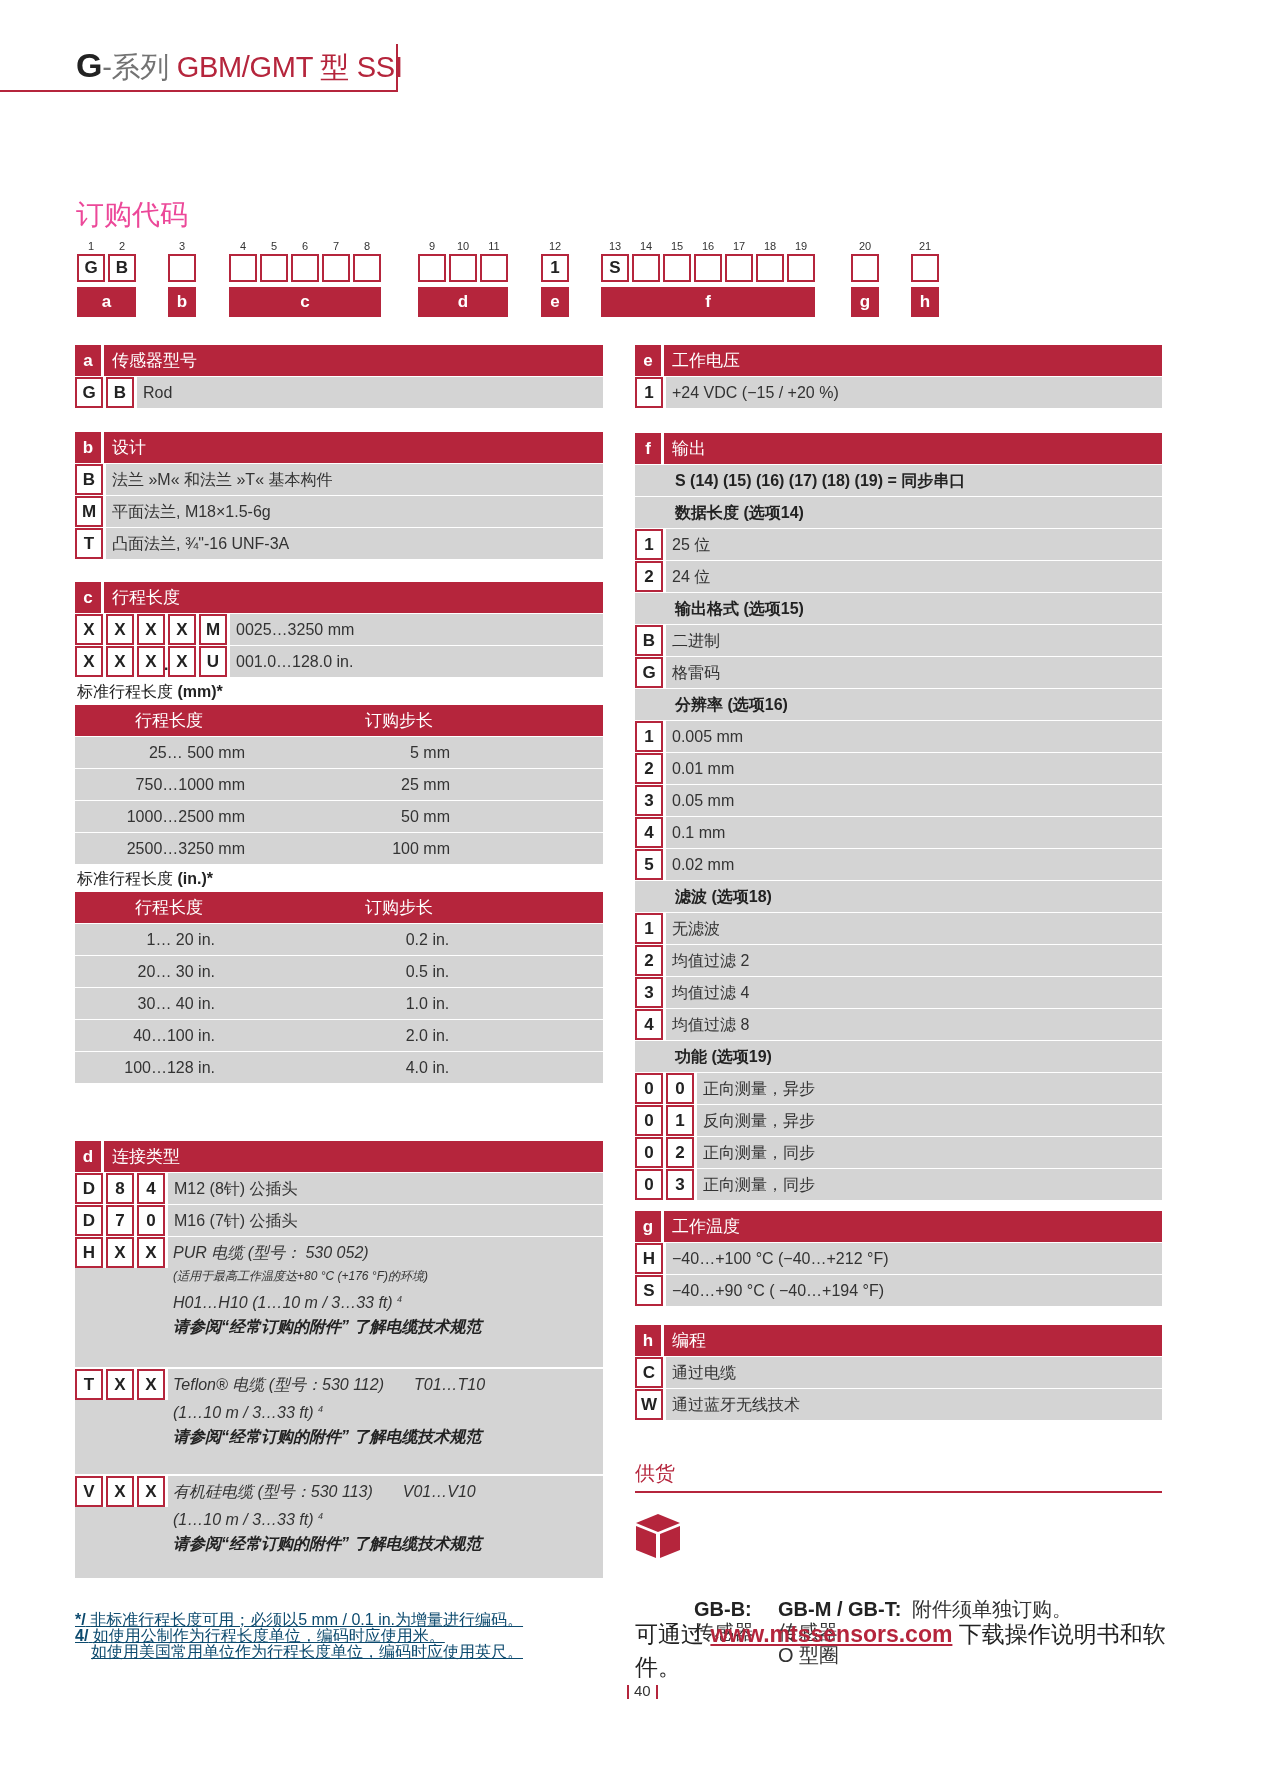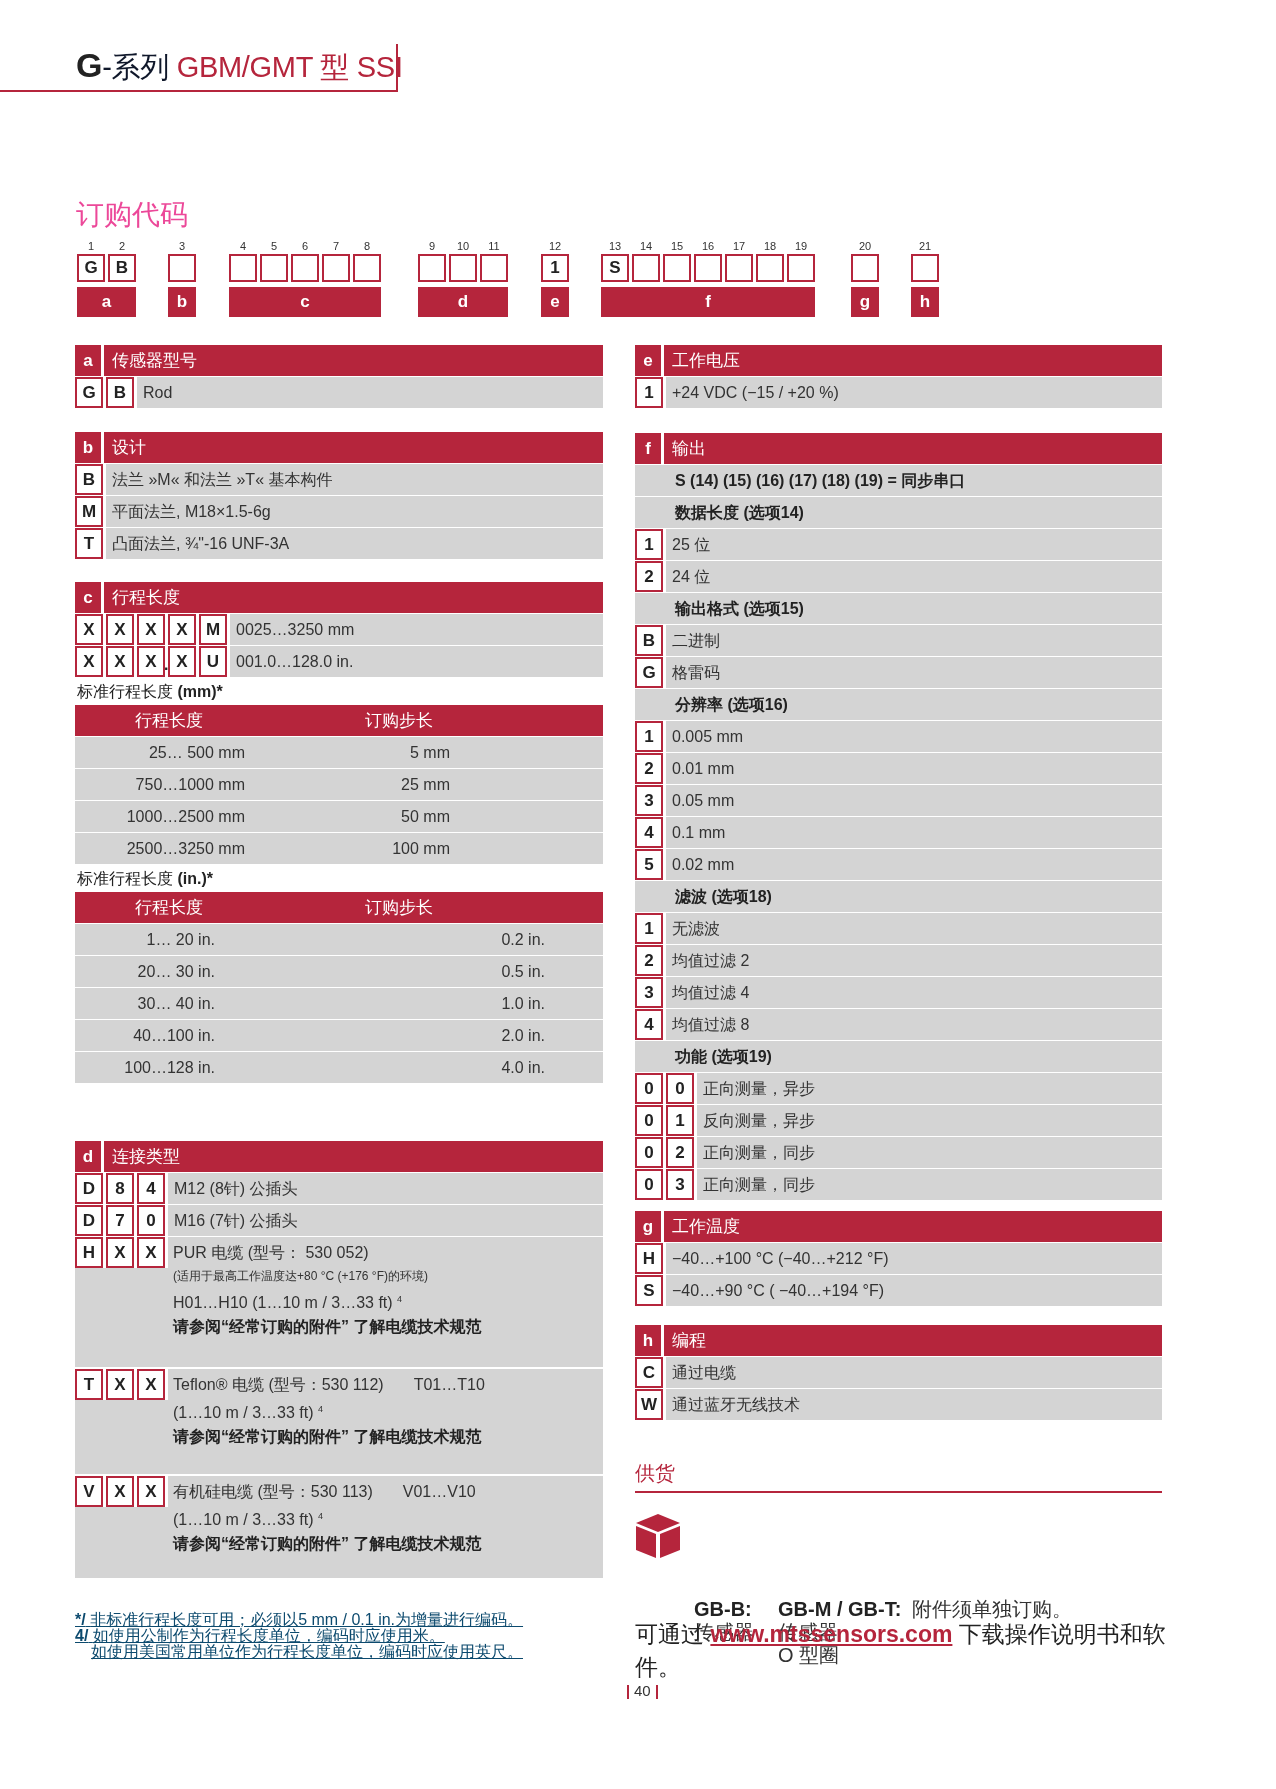--- a/index.html
+++ b/index.html
@@ -1,21 +1,21 @@
 <!DOCTYPE html>
 <html><head>
 <meta charset="utf-8">
 <style>
   * { box-sizing: border-box; margin: 0; padding: 0; }
   html, body { width: 1276px; height: 1789px; background: #fff; }
   body { position: relative; font-family: "Liberation Sans", "DejaVu Sans", sans-serif; color: #222; overflow: hidden; }
   .header-wrap { position: absolute; left: 0; top: 44px; width: 398px; height: 50px; }
   .header-title { position: absolute; left: 76px; top: 2px; font-size: 29px; letter-spacing: -0.3px; white-space: nowrap; }
   .header-title .g { font-weight: bold; font-size: 34px; color: #222; }
-  .header-title .cn { color: #0f172a; margin-top: 36px; }
+  .header-title .cn { color: #737373; margin-top: 36px; }
   .header-title .model { color: #b5253c; text-align: center; }
   .header-line-h { position: absolute; left: 0; top: 46px; width: 398px; height: 2px; background: #b5253c; }
   .header-line-v { position: absolute; left: 396px; top: 0; width: 2px; height: 48px; background: #b5253c; }
 
   .section-title { position: absolute; font-size: 28px; color: #ec4899; }
 
   
   .code-strip { position: absolute; left: 0; top: 240px; width: 1276px; height: 80px; }
   .pos-num { position: absolute; top: 0; width: 28px; text-align: center; font-size: 11px; color: #333; }
   .pos-box { position: absolute; top: 14px; width: 28px; height: 28px; border: 2px solid #b5253c; background: #fff; font-weight: bold; font-size: 17px; text-align: center; line-height: 24px; color: #222; }
@@ -34,28 +34,28 @@
   .row.sub .desc { font-weight: bold; color: #222; }
   .row .boxes { display: flex; background: #fff; }
 
   .subhead { font-size: 16px; color: #222; line-height: 27px; height: 27px; padding-left: 2px; }
   .subhead b { font-weight: bold; }
 
   .std-table .row.head .c1 { width: 290px; padding-left: 60px; font-size: 17px; line-height: 31px; }
   .std-table .row.head .c2 { padding-left: 0; font-size: 17px; line-height: 31px; }
   .std-table .row.item .c1 { width: 170px; text-align: right; font-size: 16px; line-height: 31px; color: #333; }
   .std-table .row.item .c2 { width: 205px; text-align: right; font-size: 16px; line-height: 31px; color: #333; }
-  .std-table .row.item .c2.left { text-align: right; padding-left: 95px; width: 330px; }
+  .std-table .row.item .c2.left { text-align: center; padding-left: 95px; width: 330px; }
   .std-table .row.item .c1.in { width: 170px; }
 
   
   .cable { position: relative; background: #d4d4d4; margin-bottom: 2px; }
   .cable .boxes { position: absolute; left: 0; top: 0; display: flex; background: #fff; }
   .cable .boxes .cell-box { width: 28px; height: 31px; border: 2px solid #b5253c; background: #fff; text-align: center; font-weight: bold; font-size: 17px; line-height: 27px; margin-right: 3px; }
-  .cable .text { padding-left: 98px; padding-top: 4px; font-size: 16px; color: #333; line-height: 24px; }
+  .cable .text { padding-left: 98px; padding-top: 4px; font-size: 16px; color: #333; line-height: 24px; font-style: italic; }
   .cable .text .small { font-size: 12px; line-height: 22px; }
   .cable .text .bold { font-weight: bold; color: #222; }
   .cable .text .gap { display: inline-block; width: 30px; }
   sup { font-size: 9px; vertical-align: super; }
 
   .footnotes { position: absolute; left: 75px; top: 1612px; font-size: 16px; color: #0c4a6e; line-height: 16px; text-decoration: underline; }
   .footnotes b { font-weight: bold; }
   .footnotes .indent { padding-left: 16px; }
 
   .supply-title { position: absolute; left: 635px; top: 1460px; font-size: 20px; color: #b5253c; }

